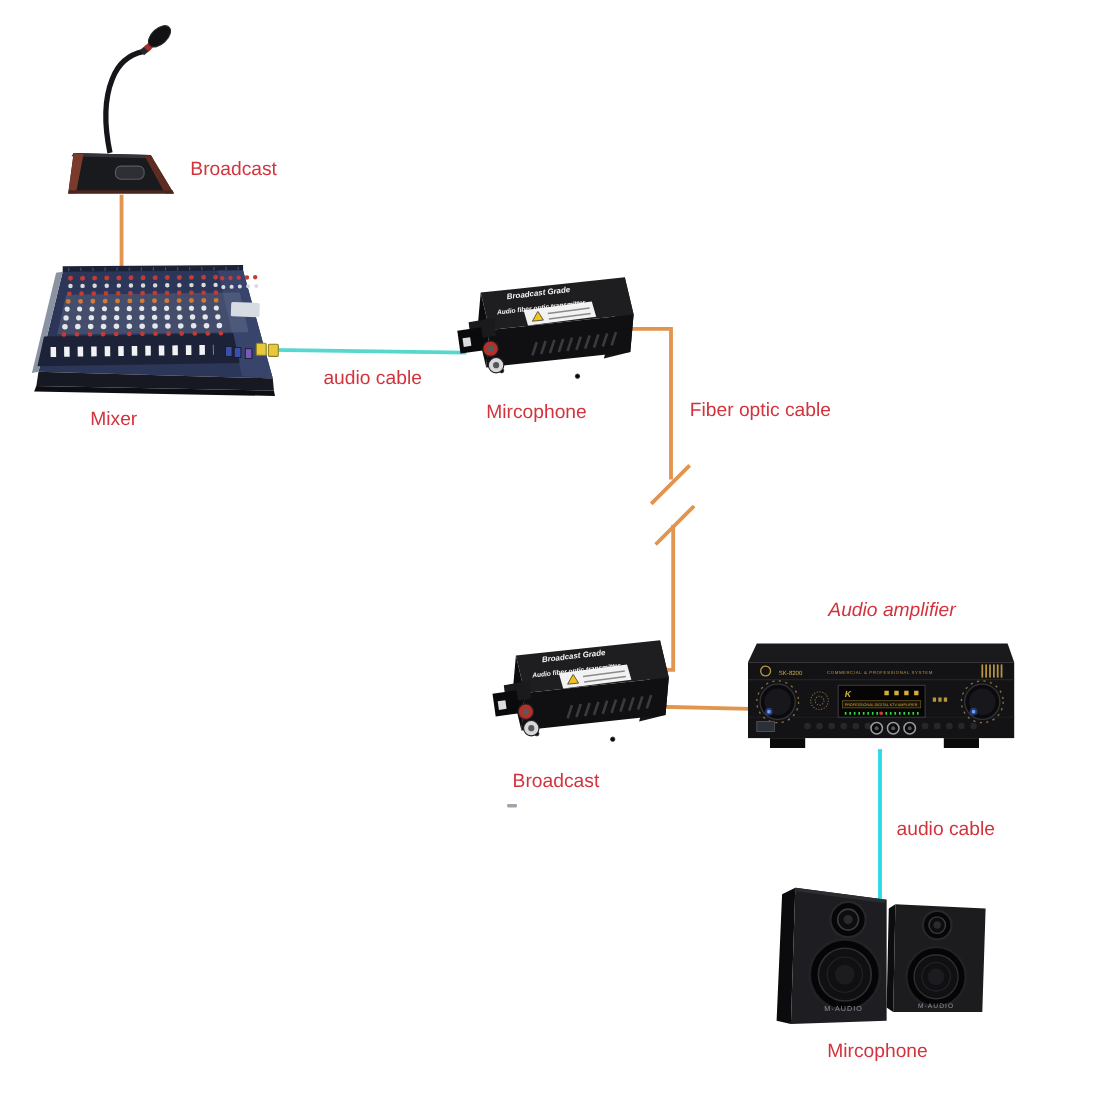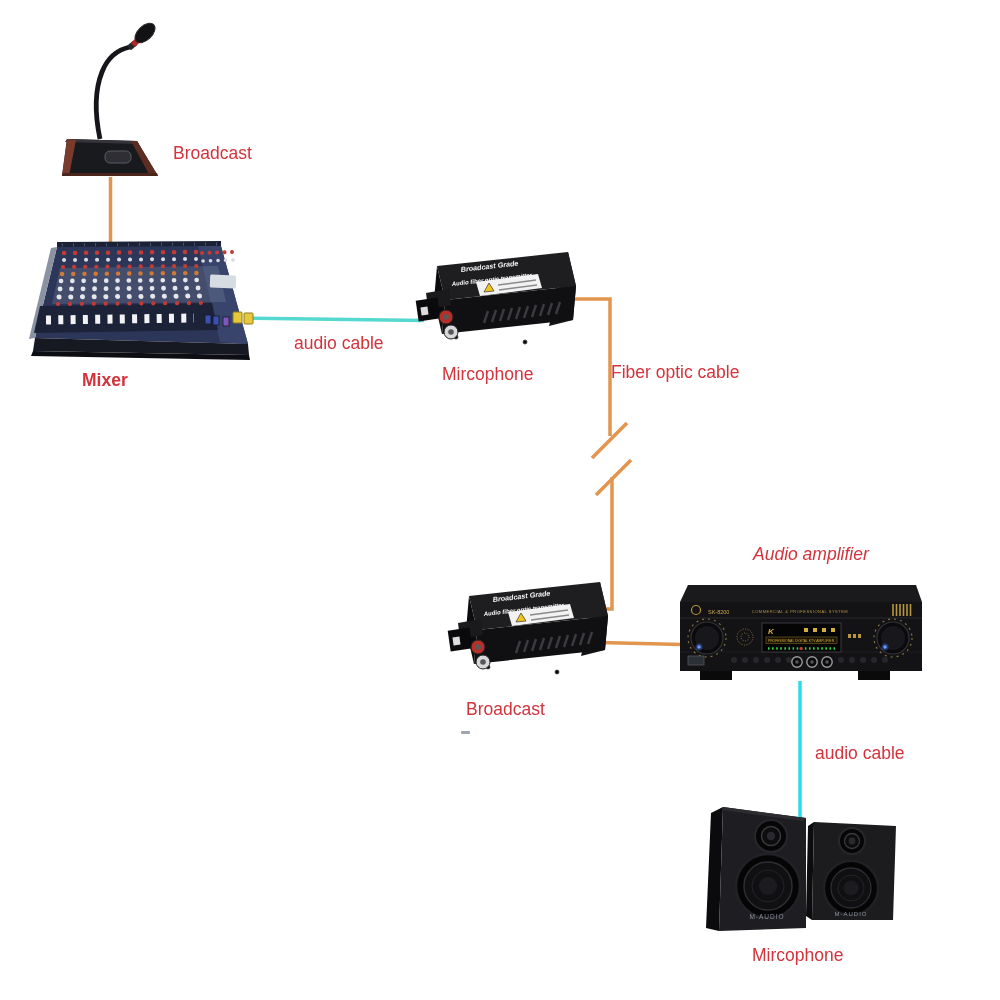--- a/index.html
+++ b/index.html
@@ -8,24 +8,24 @@
     background:var(--canvas-bg,#ffffff); overflow:hidden;
     font-family:"Liberation Sans", sans-serif;
   }
   #scene { position:absolute; left:0; top:0; }
   .label {
     position:absolute; white-space:nowrap;
     font:17.5px/1.1 "Liberation Sans", sans-serif;
     color:var(--label-red,#d2333c);
   }
   .lbl-mic        { left:173px; top:144px; }
-  .lbl-mixer      { left:82px;  top:371px;font-weight:bold; }
+  .lbl-mixer      { left:82px;  top:371px; }
   .lbl-audio1     { left:294px; top:334px; }
   .lbl-trans      { left:442px; top:365px; }
-  .lbl-fiber1     { left:611px; top:363px; }
+  .lbl-fiber1     { left:627px; top:363px; }
   .lbl-fiber2     { left:633px; top:394px; }
   .lbl-recv       { left:466px; top:700px; }
   .lbl-amp        { left:753px; top:545px;font-style:italic; }
   .lbl-audio2     { left:815px; top:744px; }
   .lbl-speaker    { left:752px; top:946px; }
   .stray { position:absolute; left:461px; top:731px; width:9px; height:3px;
            background:#6b7280; opacity:.65; border-radius:1px; }
   text { font-family:"Liberation Sans", sans-serif; }
   .boxtext { fill:#f5f5f5; font-weight:bold; font-style:italic; }
   .cable-fiber { stroke:var(--fiber-cable-orange,#e2954e); stroke-width:3.5; fill:none; }

